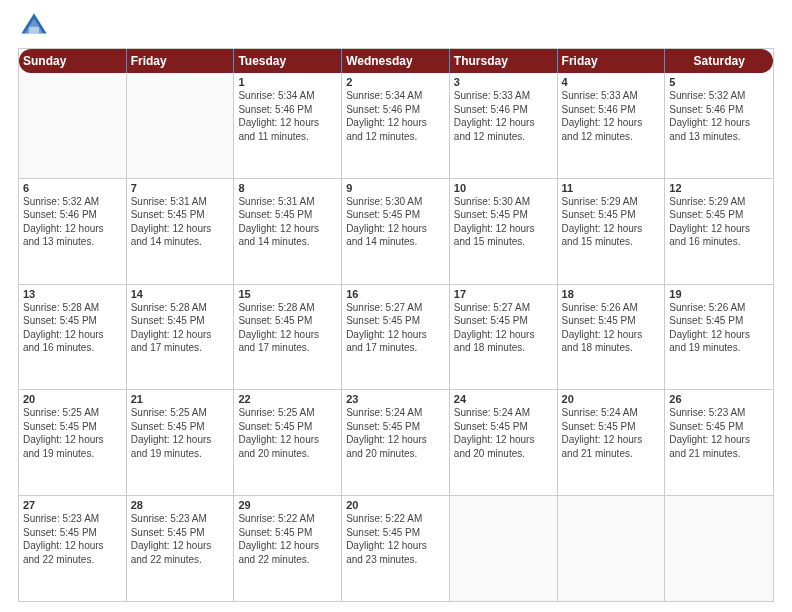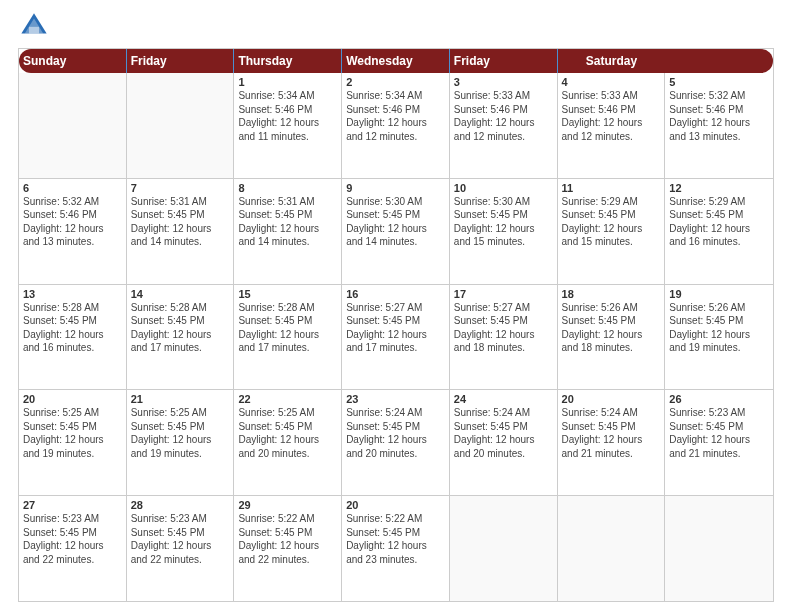--- a/index.html
+++ b/index.html
@@ -125,22 +125,23 @@
     <div class="title-block">
       <div class="month-title"></div>
       <div class="subtitle"></div>
     </div>
   </div>
 
   <div class="calendar">
     <div class="cal-header">
     <div class="cal-header-cell">Sunday</div>
         <div class="cal-header-cell">Friday</div>
+        <div class="cal-header-cell">Tuesday</div>
+        <div class="cal-header-cell">Wednesday</div>
         <div class="cal-header-cell">Thursday</div>
-        <div class="cal-header-cell">Wednesday</div>
         <div class="cal-header-cell">Friday</div>
         <div class="cal-header-cell">Saturday</div>
       </div>
     <div class="cal-body">
     <div class="cal-row">
           <div class="cal-cell empty"></div>
           <div class="cal-cell empty"></div>
           <div class="cal-cell">
             <span class="day-num">1</span>
             <div class="cell-text" style="white-space: pre-line;">Sunrise: 5:34 AM

